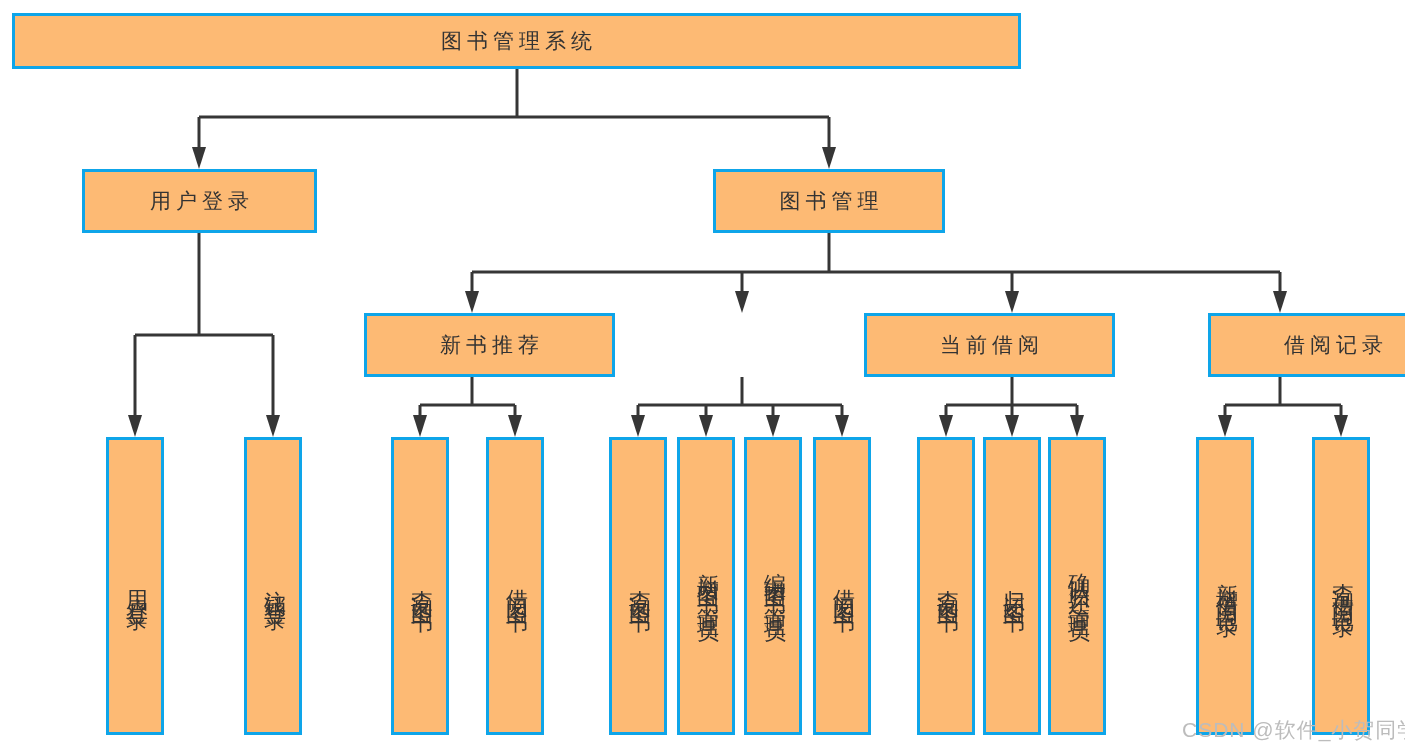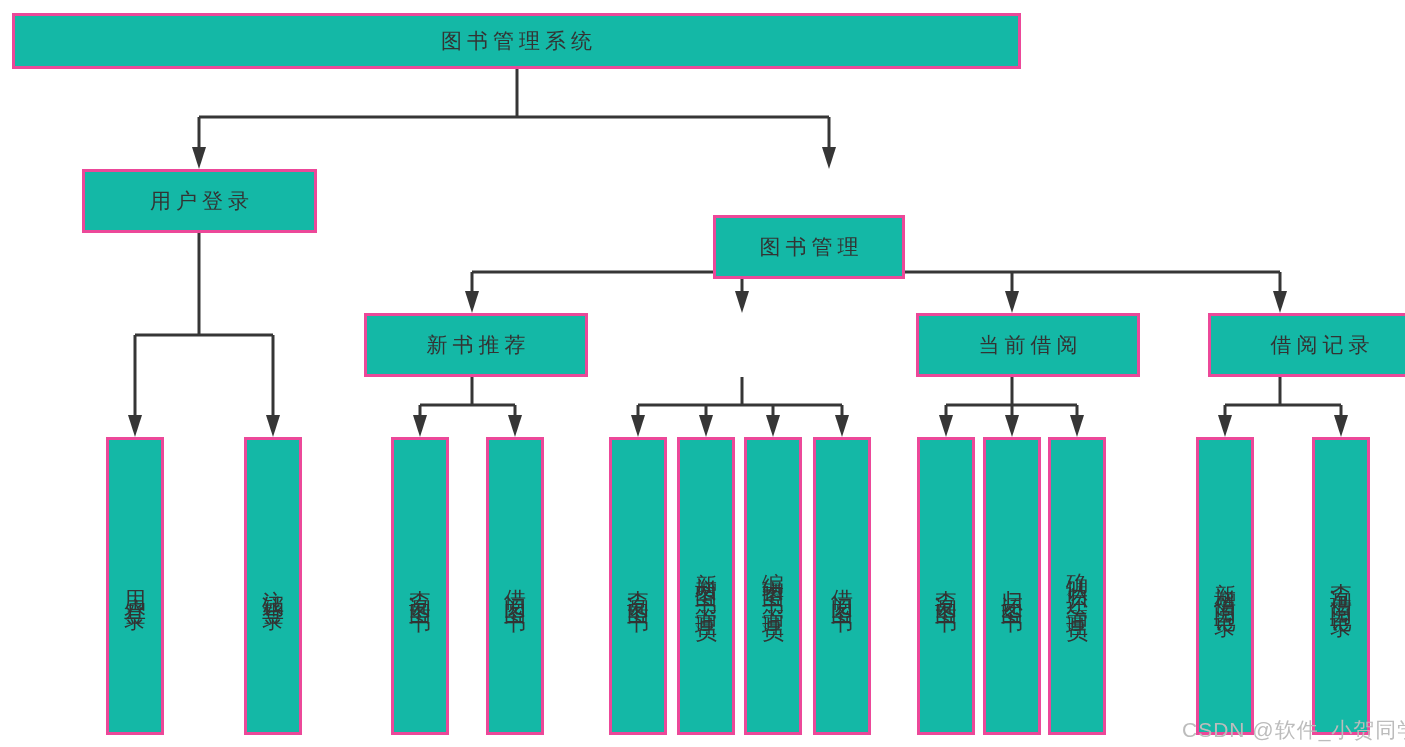--- a/index.html
+++ b/index.html
@@ -16,46 +16,47 @@
     overflow: hidden;
   }
   .stage svg.wires {
     position: absolute;
     left: 0;
     top: 0;
   }
   .node {
     position: absolute;
     box-sizing: border-box;
-    border: 3px solid #ec4899;
-    background: #14b8a6;
+    border: 3px solid #0ea5e9;
+    background: #fdba74;
     color: #333333;
     display: flex;
     align-items: center;
     justify-content: center;
+    font-family: Liberation Mono, monospace;
   }
   .h-node {
     font-size: 21px;
     letter-spacing: 5px;
     text-indent: 5px;
     white-space: nowrap;
   }
   .v-node {
     writing-mode: vertical-rl;
     text-orientation: mixed;
     font-size: 22px;
     letter-spacing: 7px;
     line-height: 1;
     top: 437px;
     width: 58px;
     height: 298px;
   }
   .root-node   { left: 12px;  top: 13px;  width: 1009px; height: 56px; }
   .l2-node     { top: 169px; height: 64px; }
-  .l3-node     { top: 313px; height: 64px; width: 224px; }
+  .l3-node     { top: 313px; height: 64px; width: 251px; }
   .watermark {
     position: absolute;
     left: 1182px;
     top: 716px;
     font-size: 21px;
     letter-spacing: 1px;
     color: #bcbcbc;
     white-space: nowrap;
     z-index: 10;
   }
@@ -129,24 +130,24 @@
       <polygon points="1005,415 1019,415 1012,437"></polygon>
       <polygon points="1070,415 1084,415 1077,437"></polygon>
       <polygon points="1218,415 1232,415 1225,437"></polygon>
       <polygon points="1334,415 1348,415 1341,437"></polygon>
     </g>
   </svg>
 
   <div class="node h-node root-node">图书管理系统</div>
 
   <div class="node h-node l2-node" style="left:82px;width:235px;">用户登录</div>
-  <div class="node h-node l2-node" style="left:713px;width:192px;margin-top:46px;">图书管理</div>
+  <div class="node h-node l2-node" style="left:713px;width:232px;">图书管理</div>
 
   <div class="node h-node l3-node" style="left:364px;">新书推荐</div>
-  <div class="node h-node l3-node" style="left:916px;">当前借阅</div>
+  <div class="node h-node l3-node" style="left:864px;">当前借阅</div>
   <div class="node h-node l3-node" style="left:1172px;margin-left:36px;">借阅记录</div>
 
   <div class="node v-node" style="left:106px;">用户登录</div>
   <div class="node v-node" style="left:244px;">注销登录</div>
 
   <div class="node v-node" style="left:391px;">查询图书</div>
   <div class="node v-node" style="left:486px;">借阅图书</div>
 
   <div class="node v-node" style="left:609px;">查询图书</div>
   <div class="node v-node" style="left:677px;">新增图书（管理员）</div>

